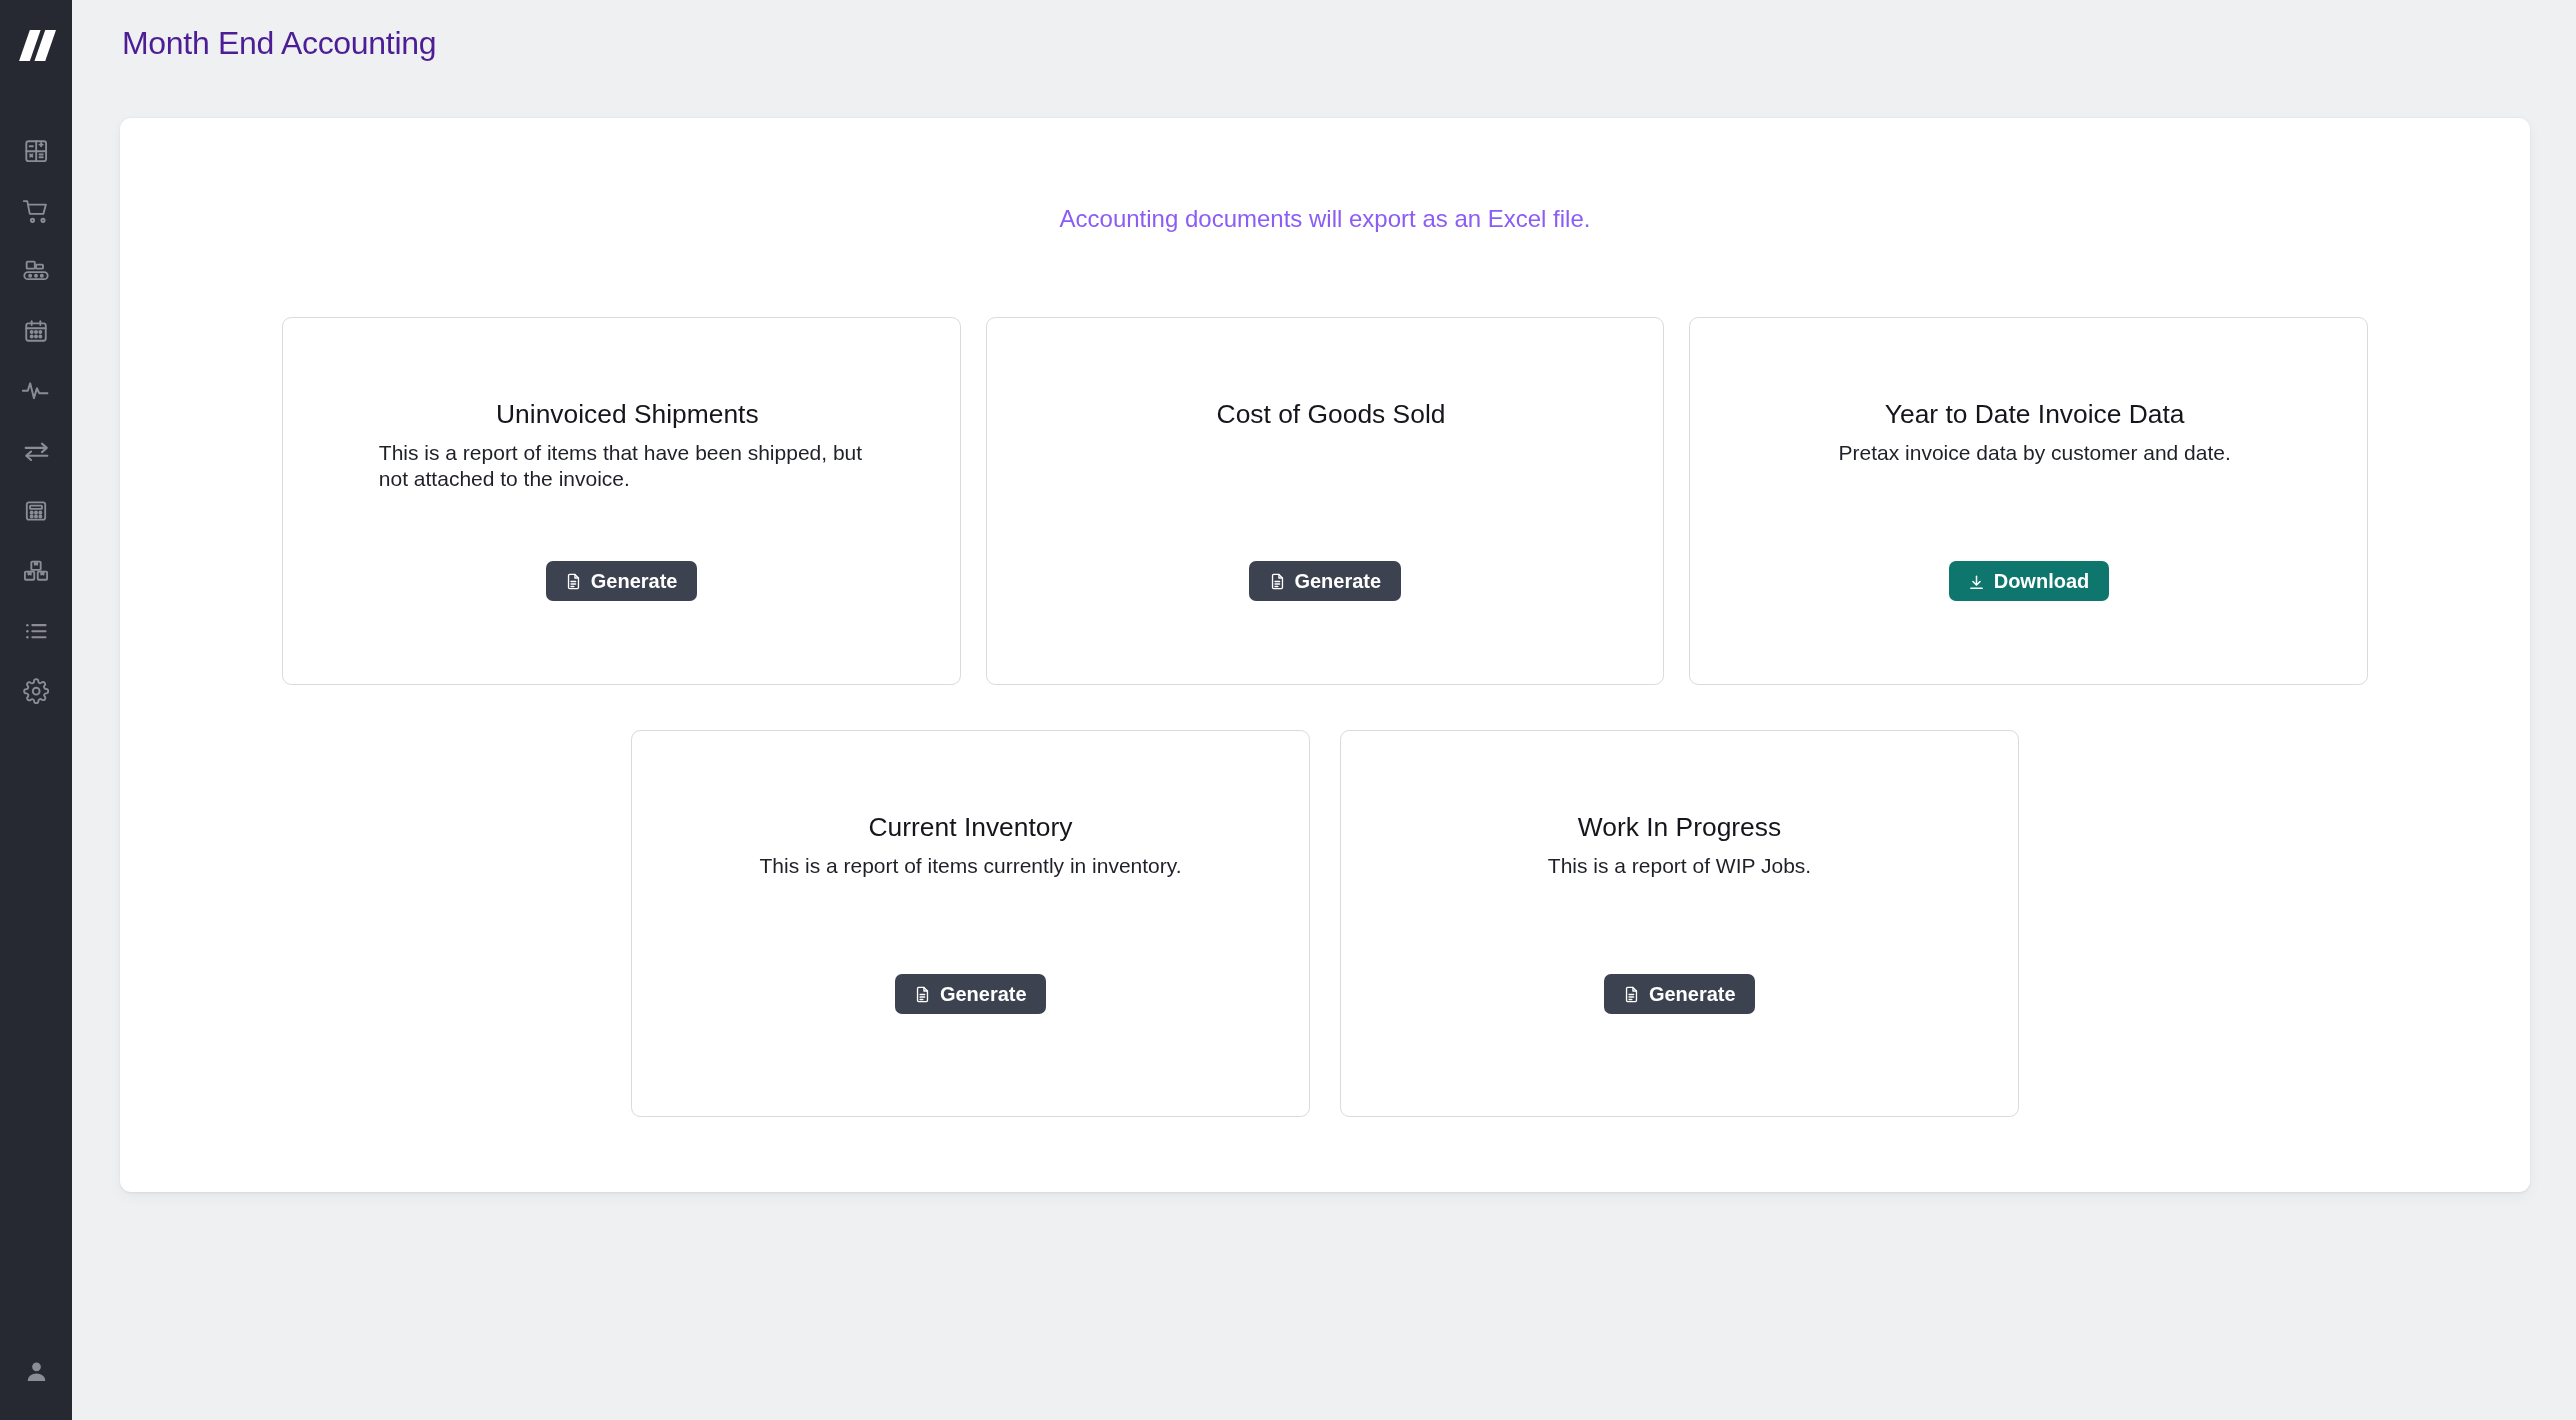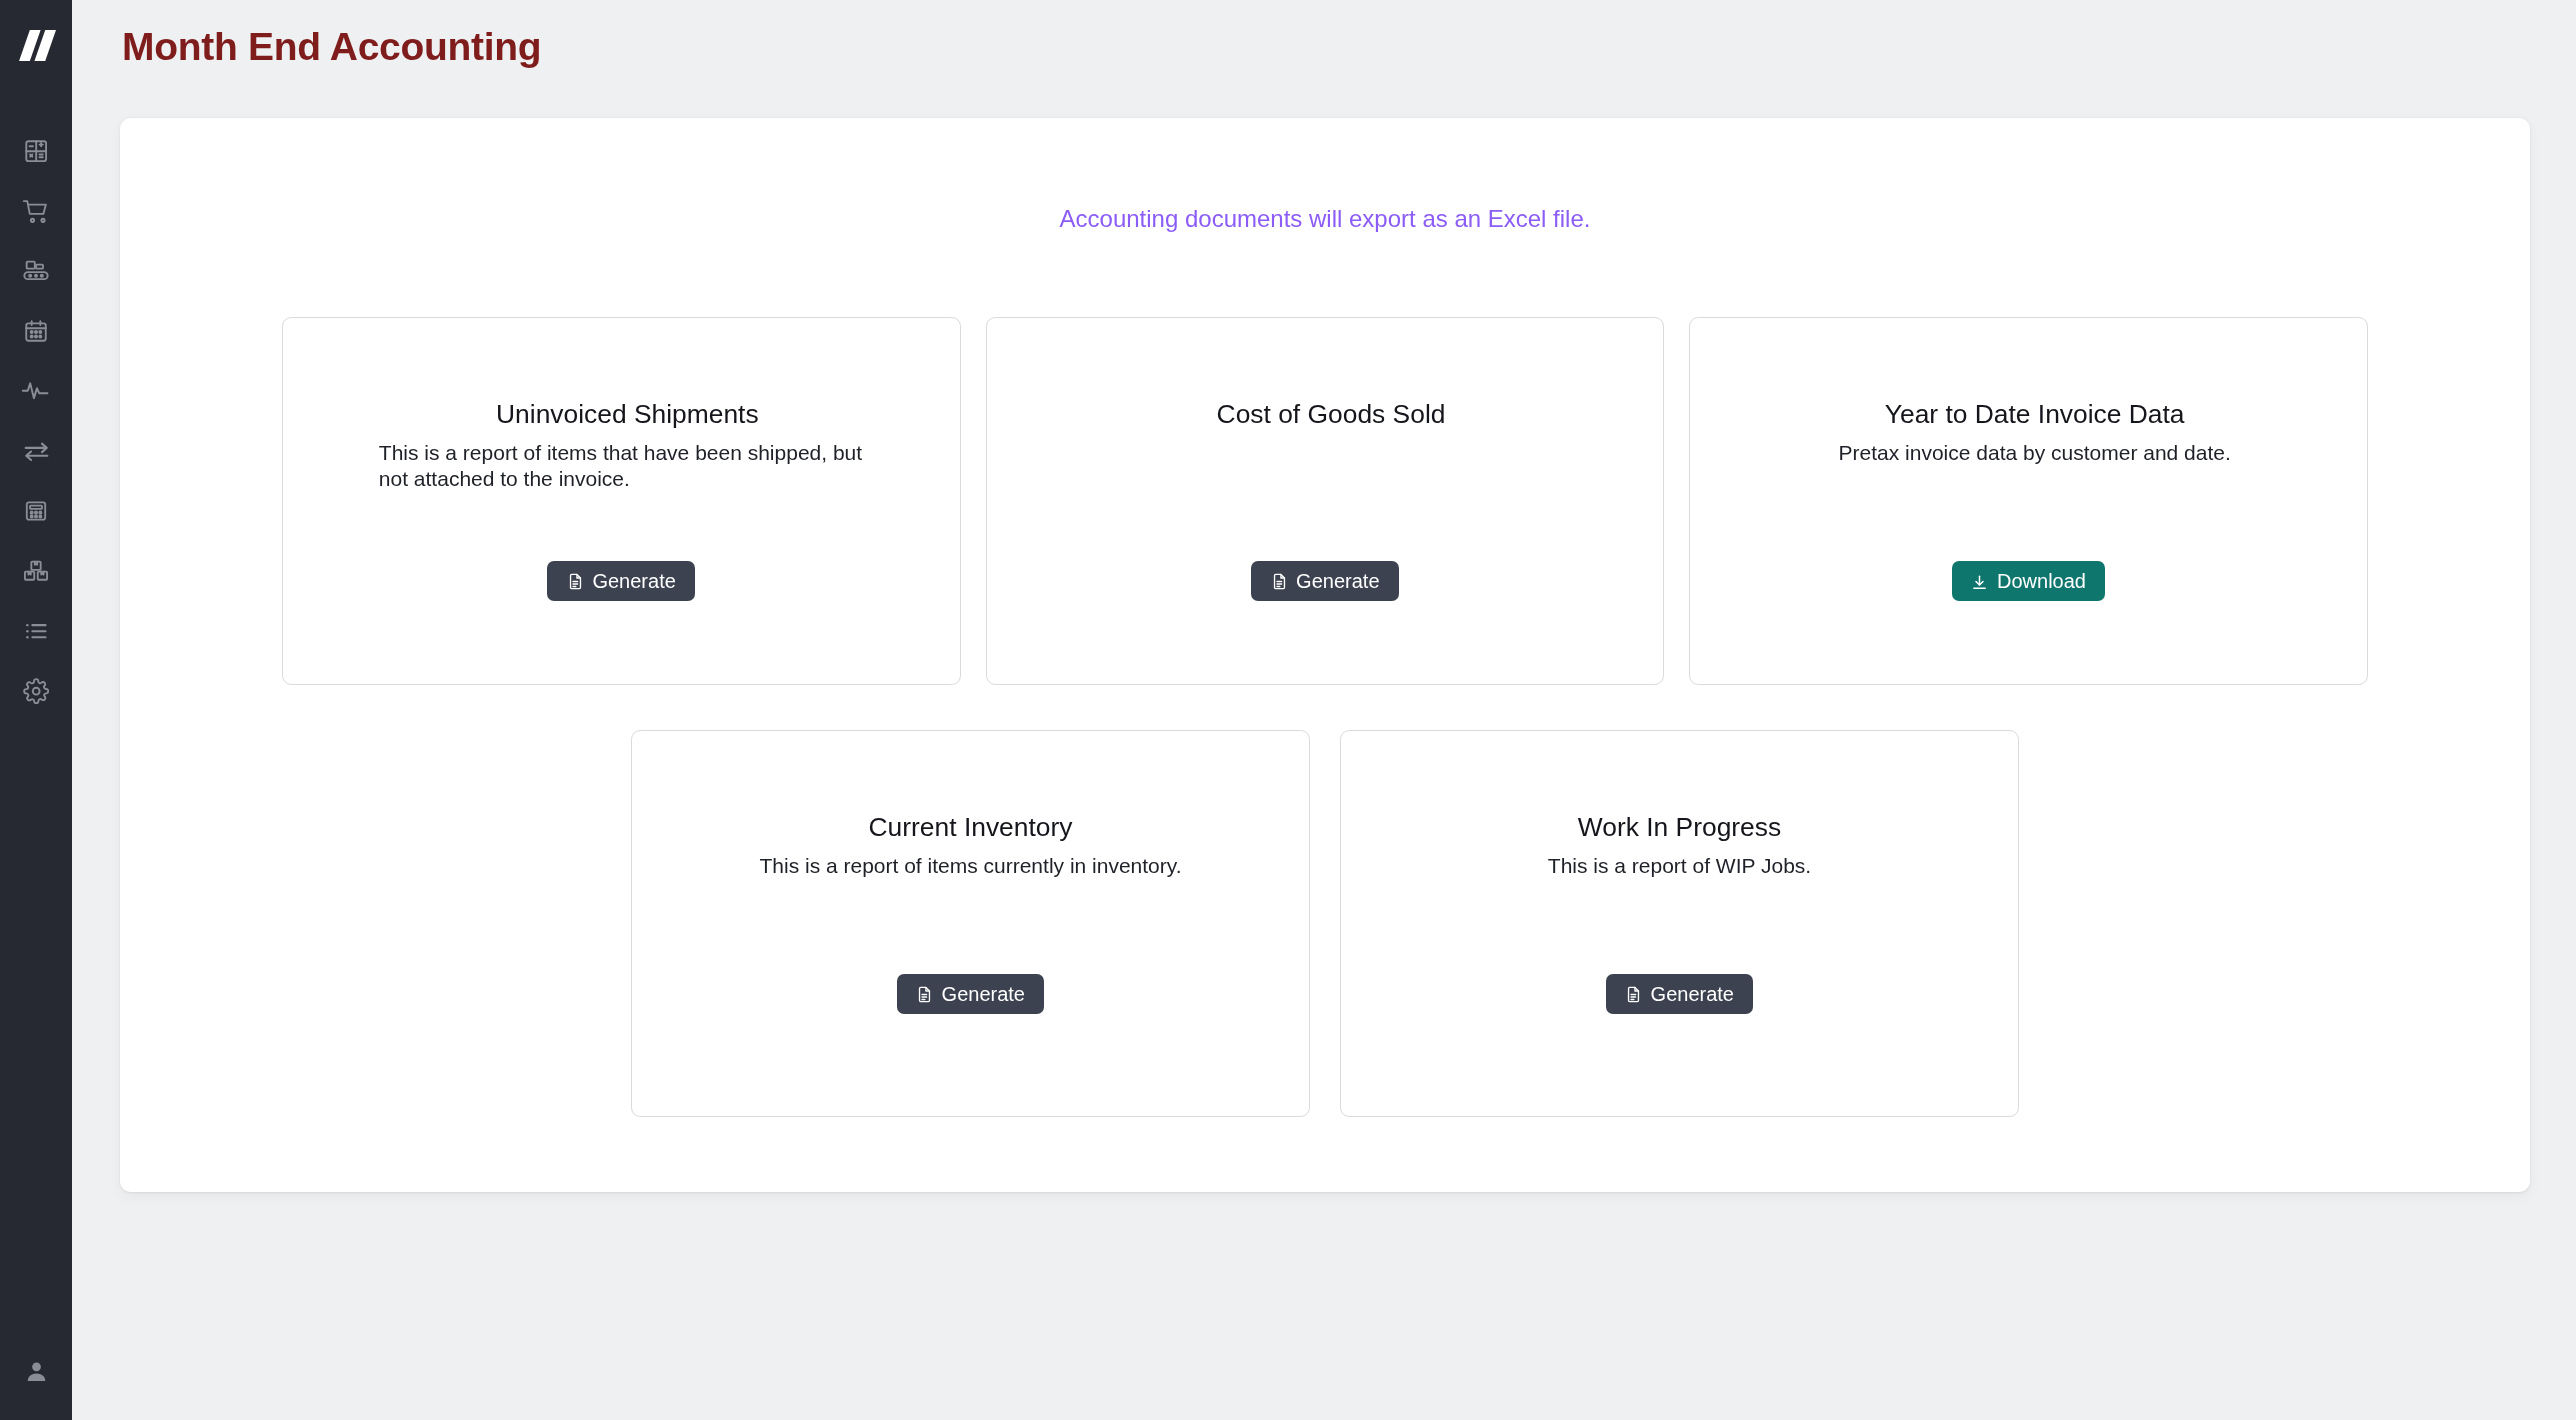--- a/index.html
+++ b/index.html
@@ -61,23 +61,23 @@
   #page {
     position: absolute;
     left: 72px; top: 0;
     right: 0; bottom: 0;
     background: #eff0f2;
   }
   #page-title {
     position: absolute;
     left: 50px;
     top: 25px;
-    font-size: 39px;
-    font-weight: bold;
-    color: #7f1d1d;
+    font-size: 32px;
+    font-weight: normal;
+    color: #4c1d95;
     letter-spacing: -0.3px;
     white-space: nowrap;
   }
 
   
   #panel {
     position: absolute;
     left: 48px;
     top: 118px;
     width: 2410px;
@@ -160,20 +160,21 @@
     align-items: center;
     gap: 8.6px;
     border: none;
     border-radius: 7px;
     padding: 10px 19.4px;
     font-size: 20px;
     font-family: "Liberation Sans", sans-serif;
     cursor: pointer;
     line-height: 1;
     white-space: nowrap;
+    font-weight: bold;
   }
   .btn-dark {
     background: #3d4250;
     color: #ffffff;
   }
   .btn-primary {
     background: #0f766e;
     color: #ffffff;
     align-items: flex-end;
   }

